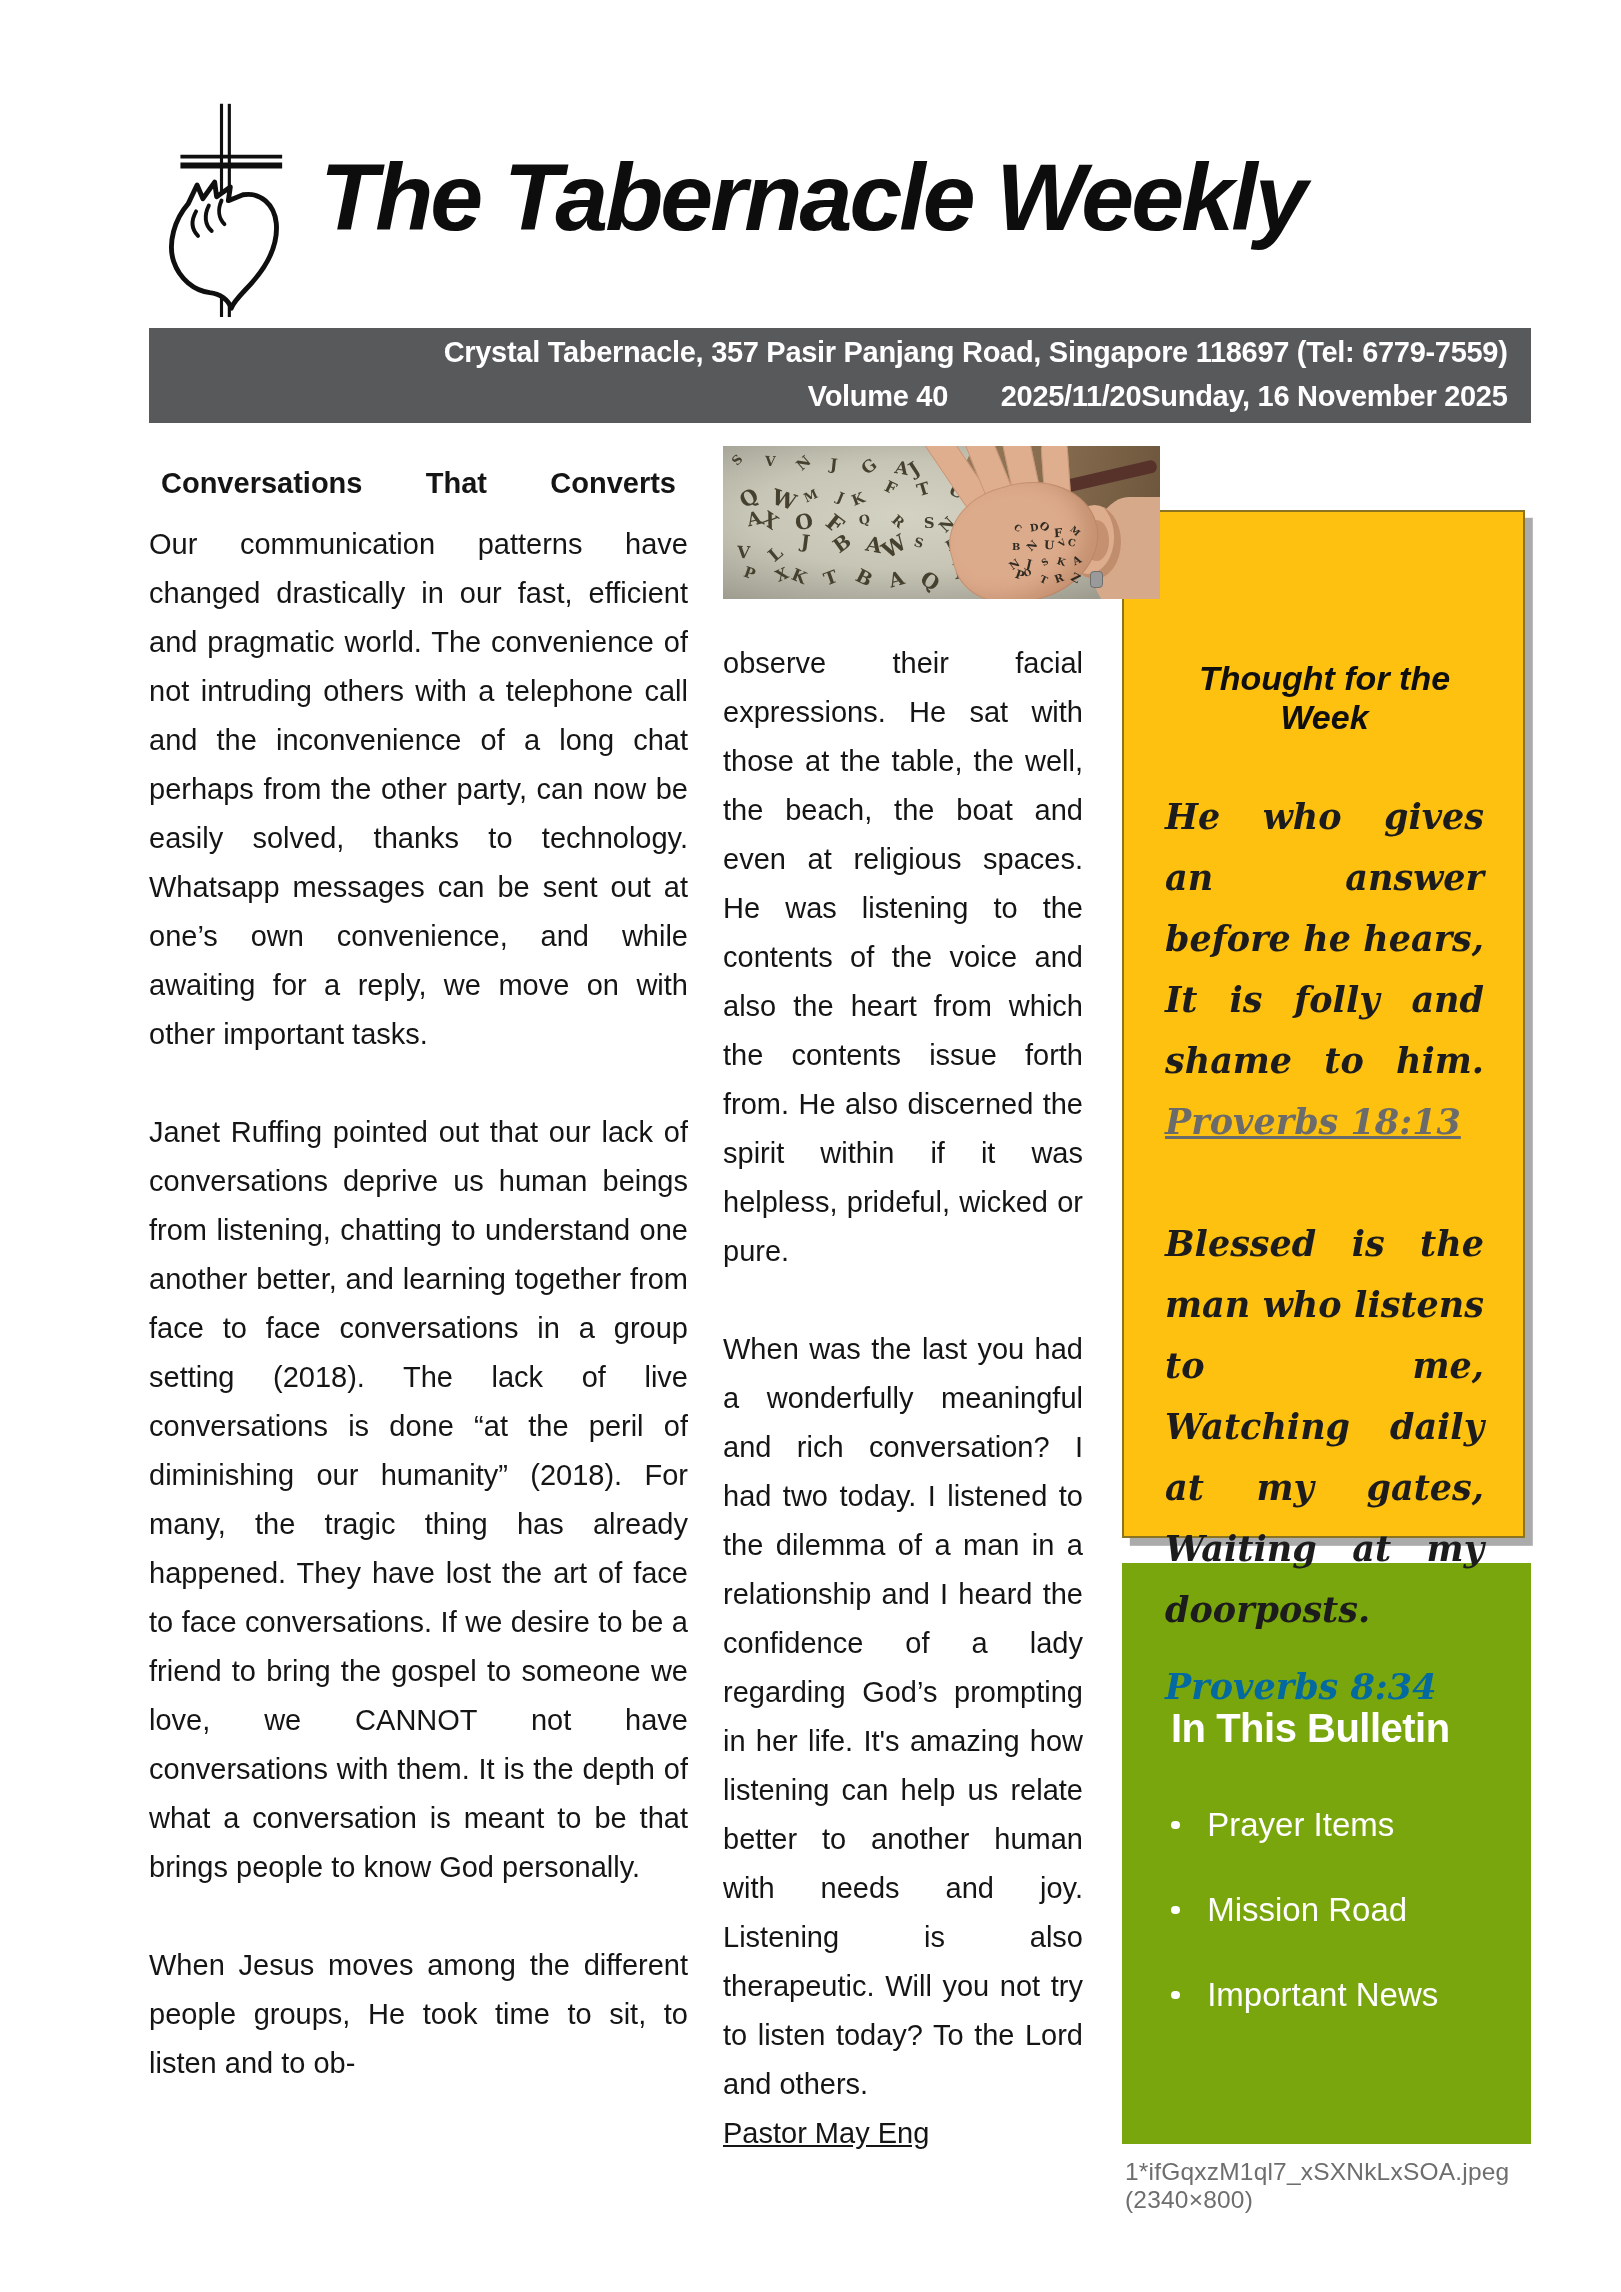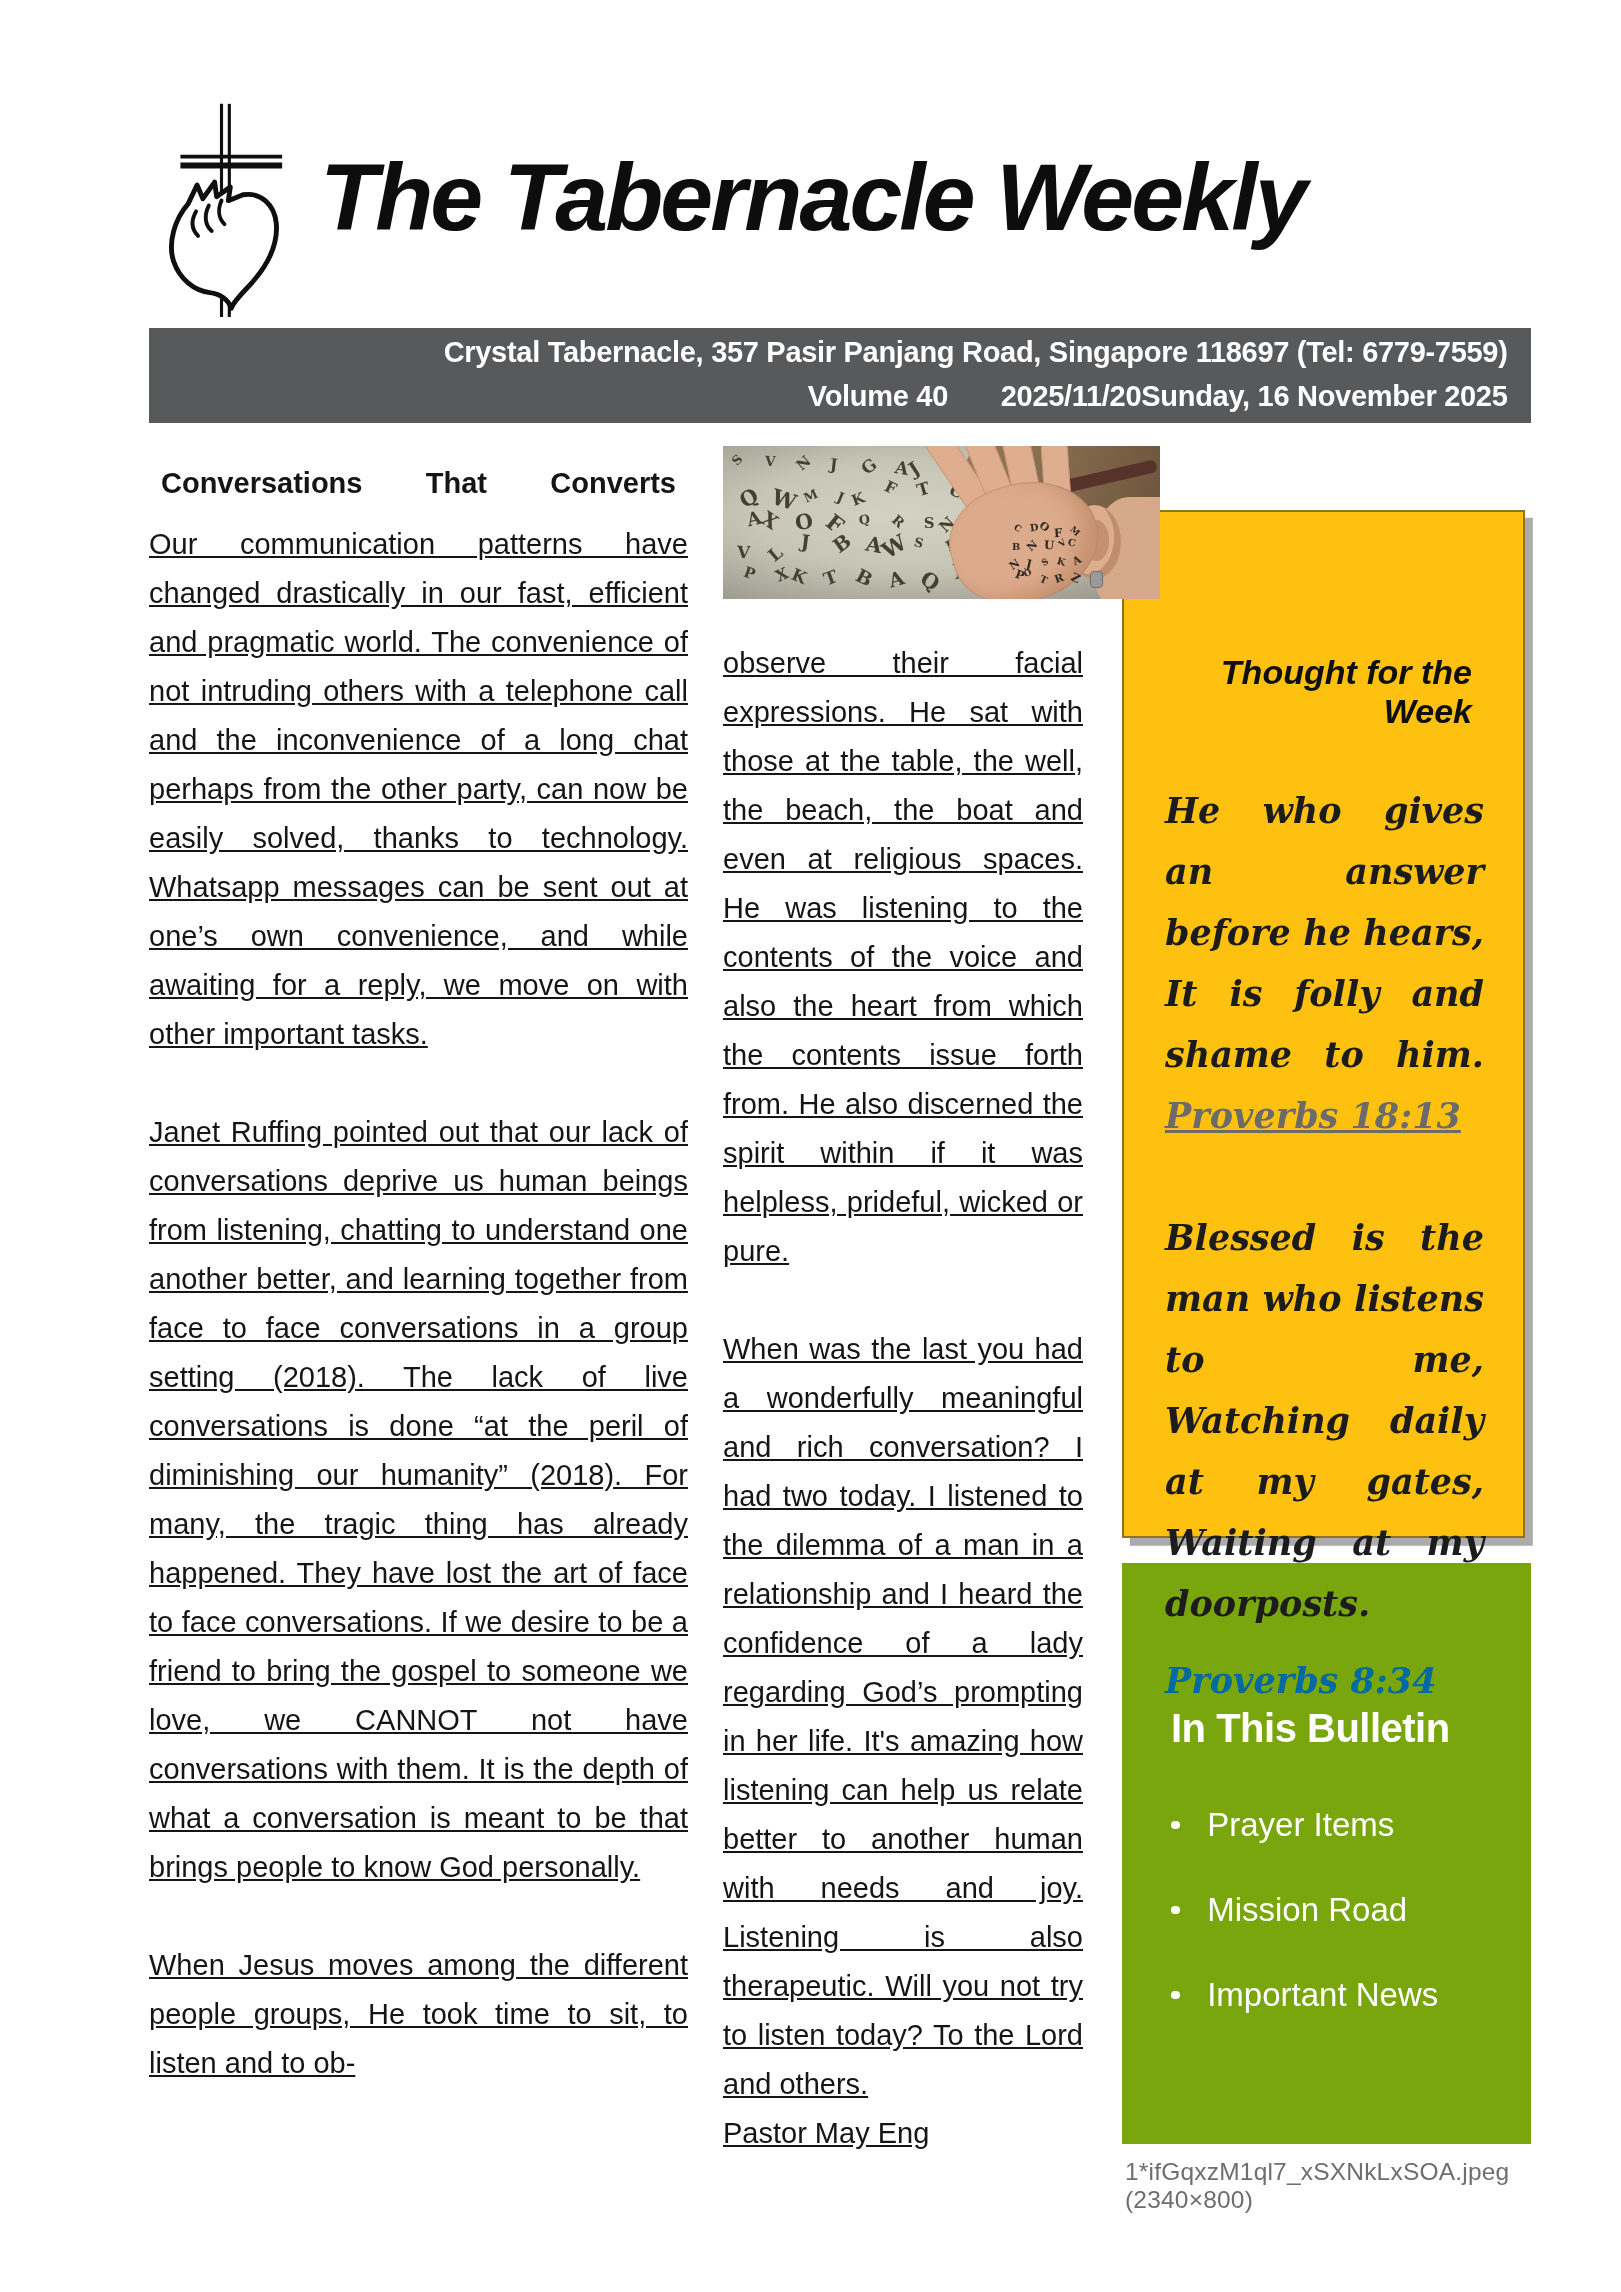--- a/index.html
+++ b/index.html
@@ -21,21 +21,21 @@
     box-sizing:border-box;padding:7.8px 23.5px 9.8px 23.5px;
     display:flex;flex-direction:column;justify-content:space-between;
     letter-spacing:-0.3px;
   }
   .banner-row{display:flex;justify-content:flex-end;align-items:baseline;}
   #banner-volume{margin-right:45px;}
   
   .col{position:absolute;text-align:justify;font-size:29px;line-height:49px;color:#151515;}
   #col1{left:149px;top:447px;width:539px;height:1843px;overflow:hidden;}
   #col2{left:723px;top:639px;width:360px;}
-  .para{margin:0 0 49px 0;text-decoration:underline;}
+  .para{margin:0 0 49px 0;}
   .article-heading{font-weight:bold;text-align:justify;text-align-last:justify;margin:12px;}
   .byline{margin:0;text-align:left;text-decoration:underline;}
   
   #photo{
     position:absolute;left:723px;top:446px;width:437px;height:153px;
     overflow:hidden;z-index:5;
     background:radial-gradient(ellipse at 42% 45%, #d3d2c3 0%, #c7c6b6 45%, #a6a598 78%, #8f8e81 100%);
   }
   #photo .letter{position:absolute;font-family:"DejaVu Serif",serif;font-weight:bold;color:#46402f;line-height:1;}
   #photo .letter.palm{color:#2f2a22;z-index:7;}
@@ -59,21 +59,21 @@
   .ph-f1{left:218px;top:-31px;width:26.5px;height:102px;transform:rotate(-34deg);}
   .ph-f2{left:253px;top:-25.5px;width:28px;height:98px;transform:rotate(-22deg);}
   .ph-f3{left:286px;top:-17.6px;width:28px;height:94px;transform:rotate(-12deg);}
   .ph-f4{left:320px;top:-9.8px;width:26.5px;height:88px;transform:rotate(-4deg);}
   
   #thought{
     position:absolute;left:1122px;top:510px;width:403px;height:1028px;
     background:#FEC110;border:2.9px solid #8A7422;box-shadow:7.8px 7.8px 0 #ABABAB;
     box-sizing:border-box;padding:129px 39px 0 41px;z-index:2;
   }
-  .thought-title{text-align:right;font-weight:bold;font-style:italic;font-size:34px;color:#0f0f0f;margin:12px;}
+  .thought-title{text-align:center;font-weight:bold;font-style:italic;font-size:34px;color:#0f0f0f;margin:18px;}
   .script{
     font-family:"DejaVu Serif",serif;font-style:italic;font-weight:bold;
     font-size:35px;line-height:61px;text-align:justify;color:#1c1c1c;margin:0;
   }
   .q1{margin-top:49px;}
   .q2{margin-top:61px;}
   .ref{color:#6b6b6b;text-decoration:underline;}
   .ref-block{margin-top:15.7px;text-align:left;color:#0369a1;}
   
   #bulletin{

